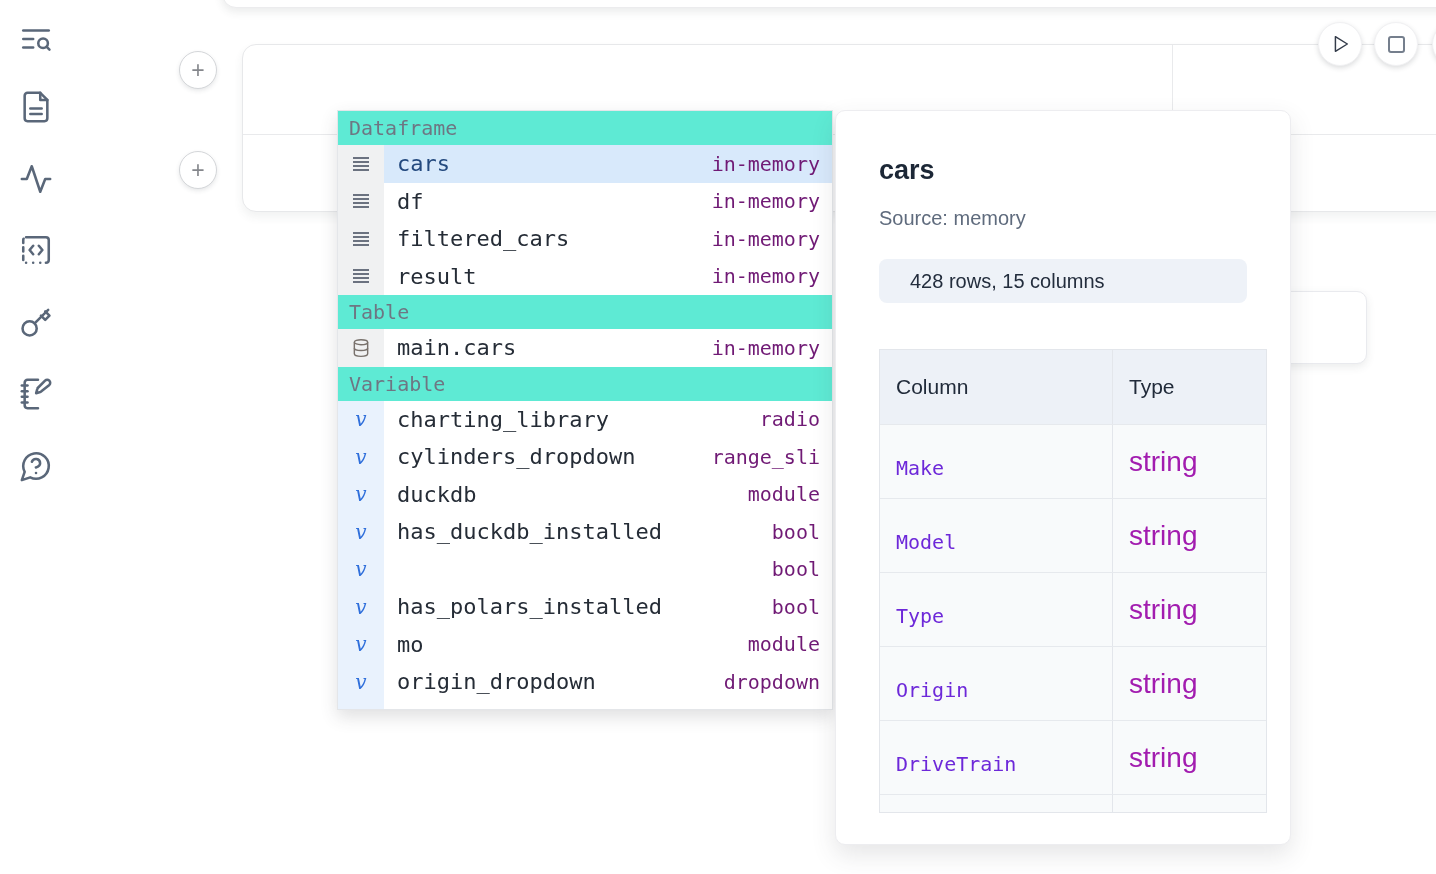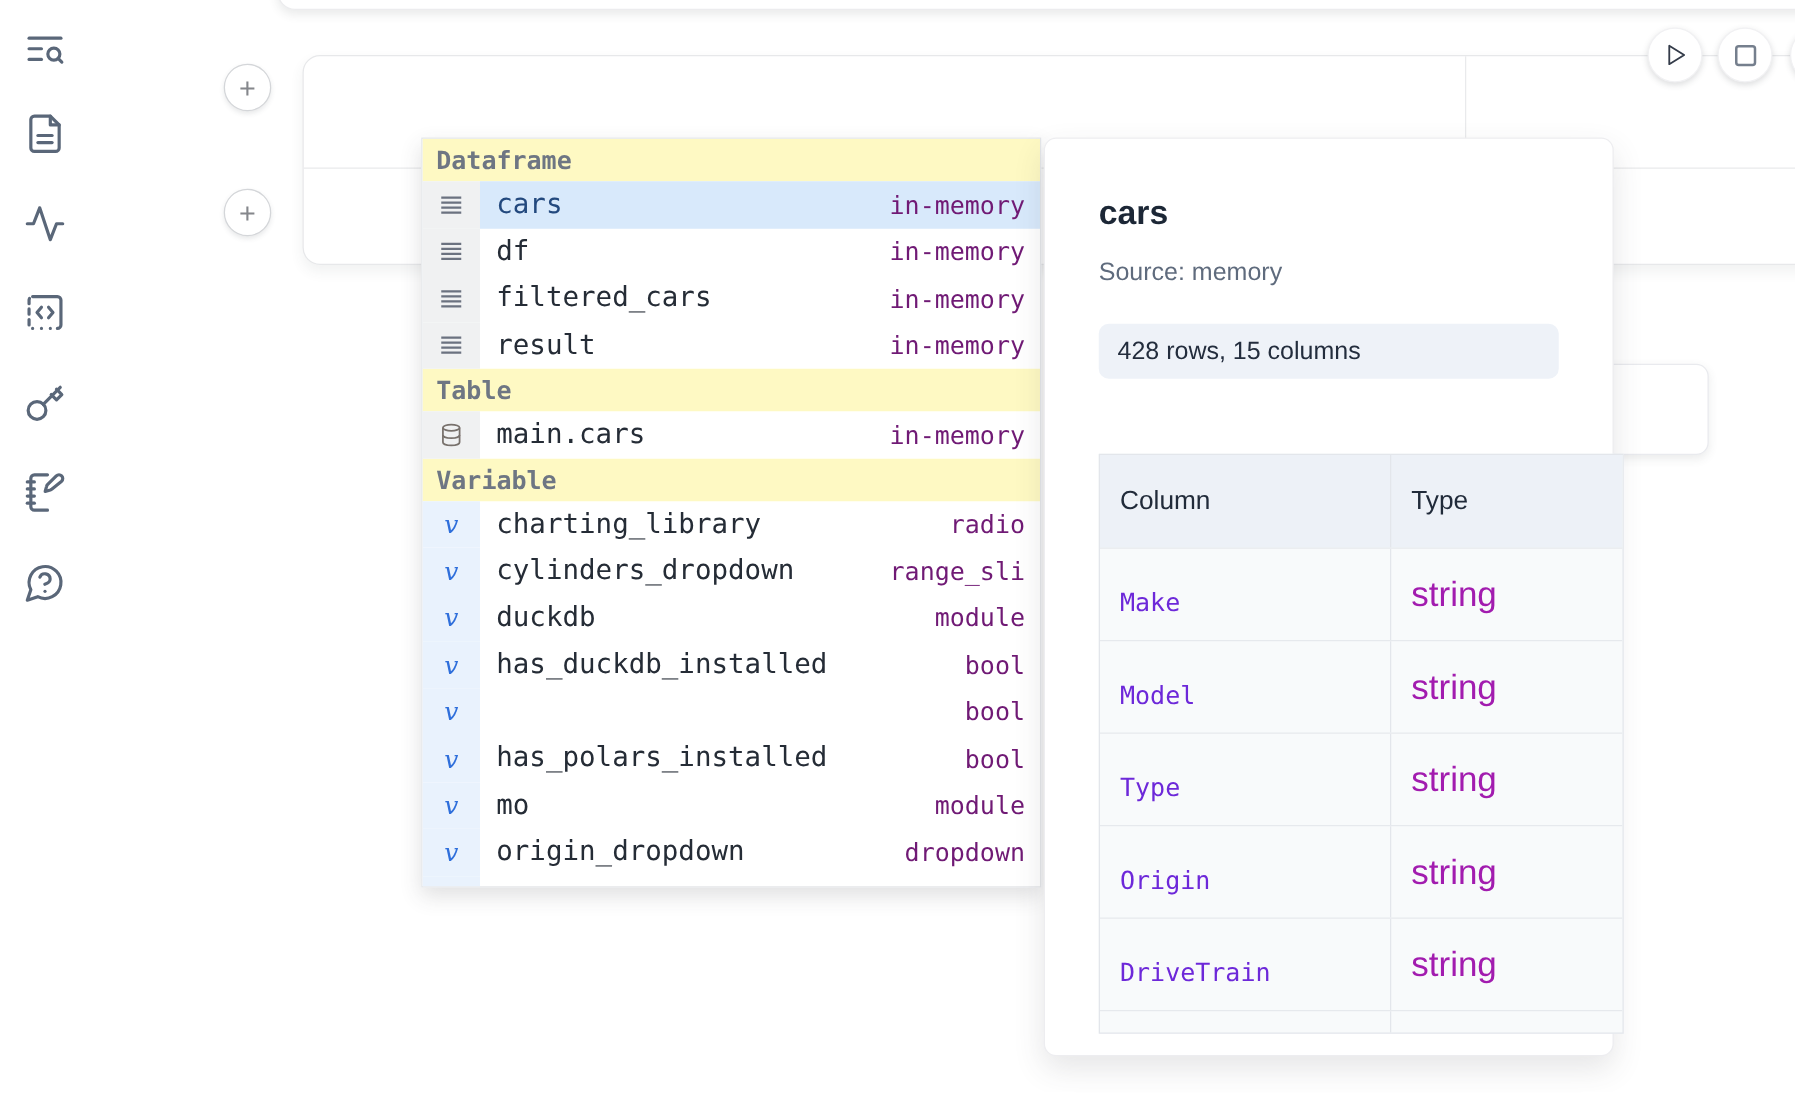--- a/index.html
+++ b/index.html
@@ -49,45 +49,45 @@
   
   .plus-btn { position: absolute; left: 179px; width: 38px; height: 38px; border-radius: 50%;
               background: #fff; border: 1.5px solid #d4d6d9; box-shadow: 0 2px 4px rgba(60,64,70,0.12);
               color: #85878c; font-size: 23px; display: flex; align-items: center; justify-content: center;
               cursor: pointer; z-index: 2; }
 
   
   .dropdown { left: 337px; top: 110px; width: 496px; height: 600px; background: #fff;
               border: 1px solid #e4e6e9; box-shadow: 0 7px 16px rgba(60,64,70,0.16);
               overflow: hidden; z-index: 5; font-family: "DejaVu Sans Mono", monospace; }
-  .ac-header { height: 34px; line-height: 34px; background: #fef9c3; color: #6e7683;
-               font-size: 20px; padding-left: 11px; font-weight: bold; }
+  .ac-header { height: 34px; line-height: 34px; background: #5eead4; color: #6e7683;
+               font-size: 20px; padding-left: 11px; }
   .ac-row { height: 37.5px; display: flex; align-items: stretch; cursor: pointer; }
   .ac-gutter { width: 46px; flex: 0 0 46px; display: flex; align-items: center; justify-content: center; }
   .g-gray { background: #f0f1f2; }
   .g-blue { background: #e9f2fd; }
   .ac-content { flex: 1; display: flex; align-items: center; min-width: 0; overflow: hidden; }
   .ac-content.sel { background: #d8e9fb; }
   .ac-name { margin-left: 13px; font-size: 22px; color: #252c36; white-space: nowrap; }
   .sel .ac-name { color: #23497e; }
   .ac-type { margin-left: auto; margin-right: 12px; font-size: 20px; color: #701a75; white-space: nowrap; }
   .ham-icon { width: 22px; height: 22px; color: #6b7280; }
   .dbo-icon { width: 20px; height: 20px; color: #78716c; }
   .v-icon { font-family: "DejaVu Serif", serif; font-style: italic; font-size: 20px; color: #2f6fdb; }
 
   
   .preview { left: 835px; top: 110px; width: 456px; height: 735px; background: #fff;
              border: 1px solid #ededf0; border-radius: 10px;
              box-shadow: 0 10px 24px rgba(60,64,70,0.13); z-index: 6; }
   .pv-title { position: absolute; left: 43px; top: 44px; font-size: 27px; font-weight: bold; color: #1c2736; }
   .pv-source { position: absolute; left: 43px; top: 96px; font-size: 20px; color: #5f6b7d; }
   .pv-pill { position: absolute; left: 43px; top: 148px; width: 368px; height: 44px; background: #eef2f8;
-             border-radius: 8px; display: flex; align-items: center; padding-left: 15px;
+             border-radius: 8px; display: flex; align-items: center; padding-left: 31px;
              font-size: 20px; color: #232d3d; }
-  .pv-table { position: absolute; left: 43px; top: 252px; width: 420px; height: 464px;
+  .pv-table { position: absolute; left: 43px; top: 238px; width: 388px; height: 464px;
               border: 1px solid #e3e6eb; overflow: hidden; background: #f8fafb; }
   .pv-tr { height: 74px; display: flex; align-items: stretch; border-top: 1px solid #e6e9ed; }
   .pv-tr:first-child { border-top: none; background: #edf1f7; }
   .pv-td1 { width: 233px; flex: 0 0 233px; display: flex; align-items: center; padding-left: 16px;
             border-right: 1px solid #e3e6eb; }
   .pv-td2 { flex: 1; display: flex; align-items: center; padding-left: 16px; }
   .pv-th { font-size: 21px; color: #212b3a; }
   .pv-col { font-family: "DejaVu Sans Mono", monospace; font-size: 20px; color: #6d28d9; margin-top: 12px; }
   .pv-type { font-size: 28px; color: #a21caf; }
 

